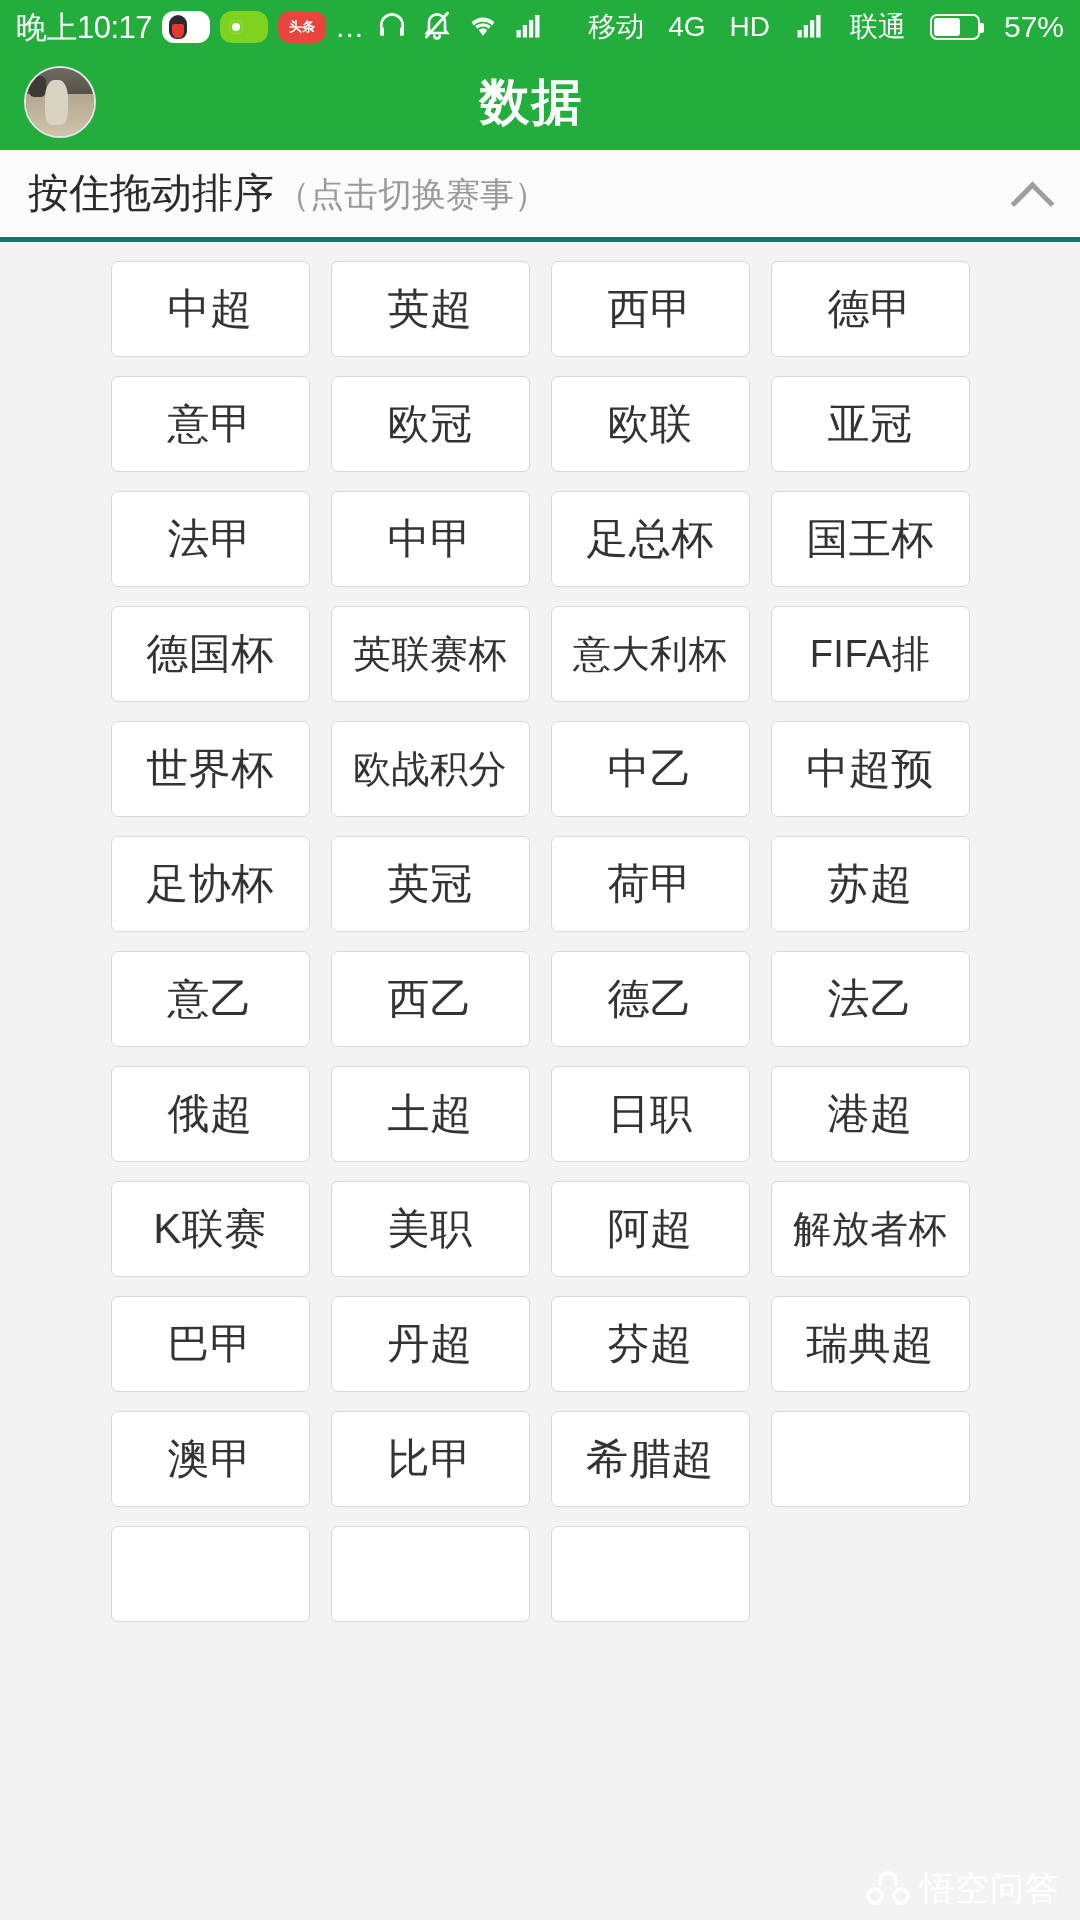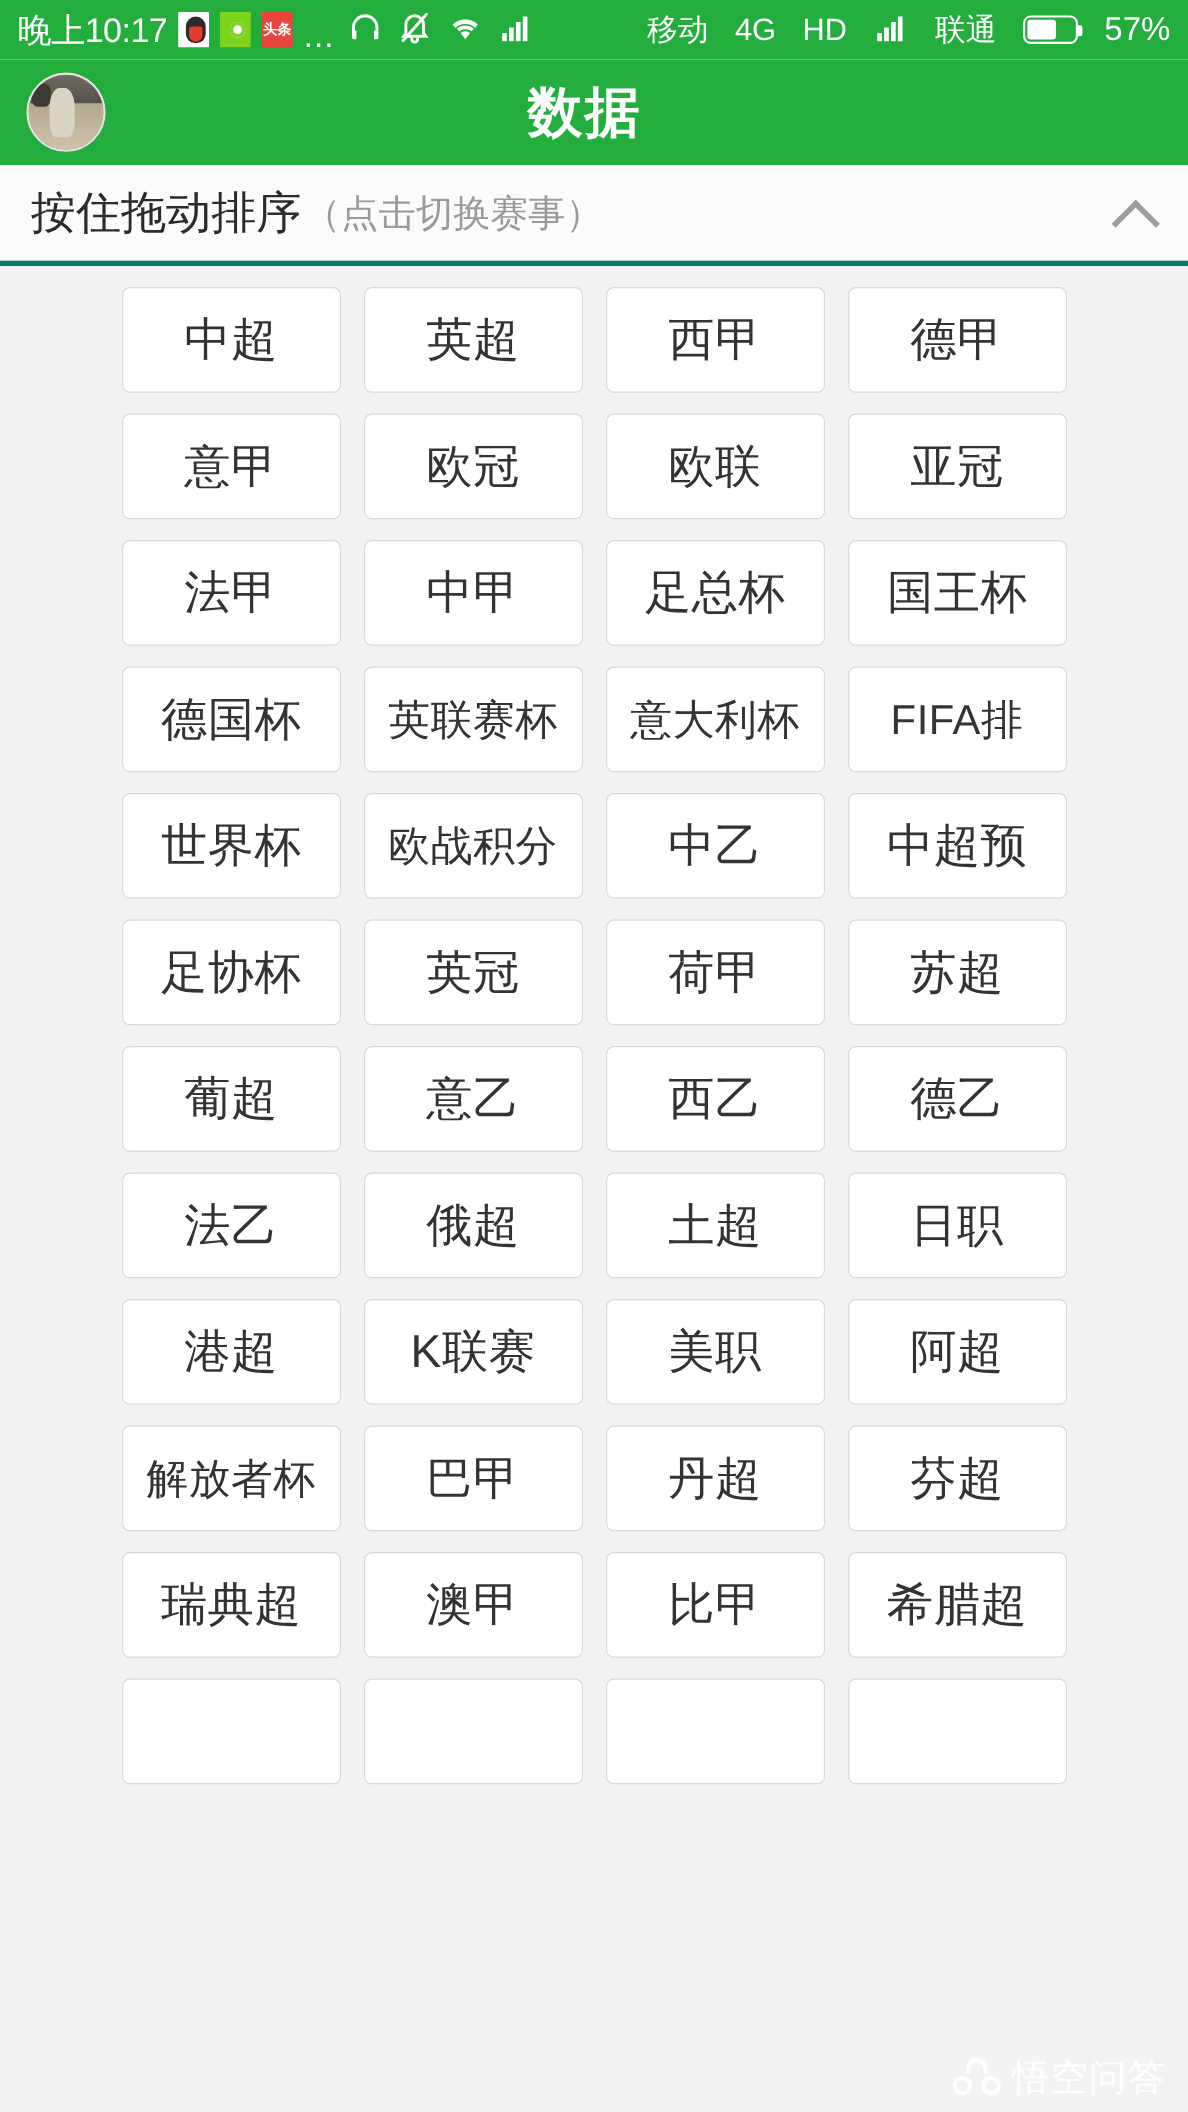--- a/index.html
+++ b/index.html
@@ -20,34 +20,34 @@
     height: 54px;
     background: #22ad3c;
     display: flex;
     align-items: center;
     padding: 0 16px;
     box-sizing: border-box;
     color: #ffffff;
   }
   .status-left {
     display: flex;
-    align-items: flex-end;
+    align-items: center;
     gap: 10px;
     flex: 0 0 auto;
   }
   .status-time {
     font-size: 31px;
     letter-spacing: -0.5px;
     white-space: nowrap;
     line-height: 1;
   }
   .app-icon {
-    width: 28px;
+    width: 48px;
     height: 32px;
-    border-radius: 1px;
+    border-radius: 12px;
     display: inline-block;
     position: relative;
     flex: 0 0 auto;
   }
   .app-icon.qq {
     background: #ffffff;
   }
   .app-icon.qq::before {
     content: "";
     position: absolute;
@@ -423,21 +423,20 @@
       <div class="tile long">意大利杯</div>
       <div class="tile long">FIFA排</div>
       <div class="tile">世界杯</div>
       <div class="tile long">欧战积分</div>
       <div class="tile">中乙</div>
       <div class="tile">中超预</div>
       <div class="tile">足协杯</div>
       <div class="tile">英冠</div>
       <div class="tile">荷甲</div>
       <div class="tile">苏超</div>
-      <div class="tile">葡超</div>
       <div class="tile">意乙</div>
       <div class="tile">西乙</div>
       <div class="tile">德乙</div>
       <div class="tile">法乙</div>
       <div class="tile">俄超</div>
       <div class="tile">土超</div>
       <div class="tile">日职</div>
       <div class="tile">港超</div>
       <div class="tile">K联赛</div>
       <div class="tile">美职</div>

